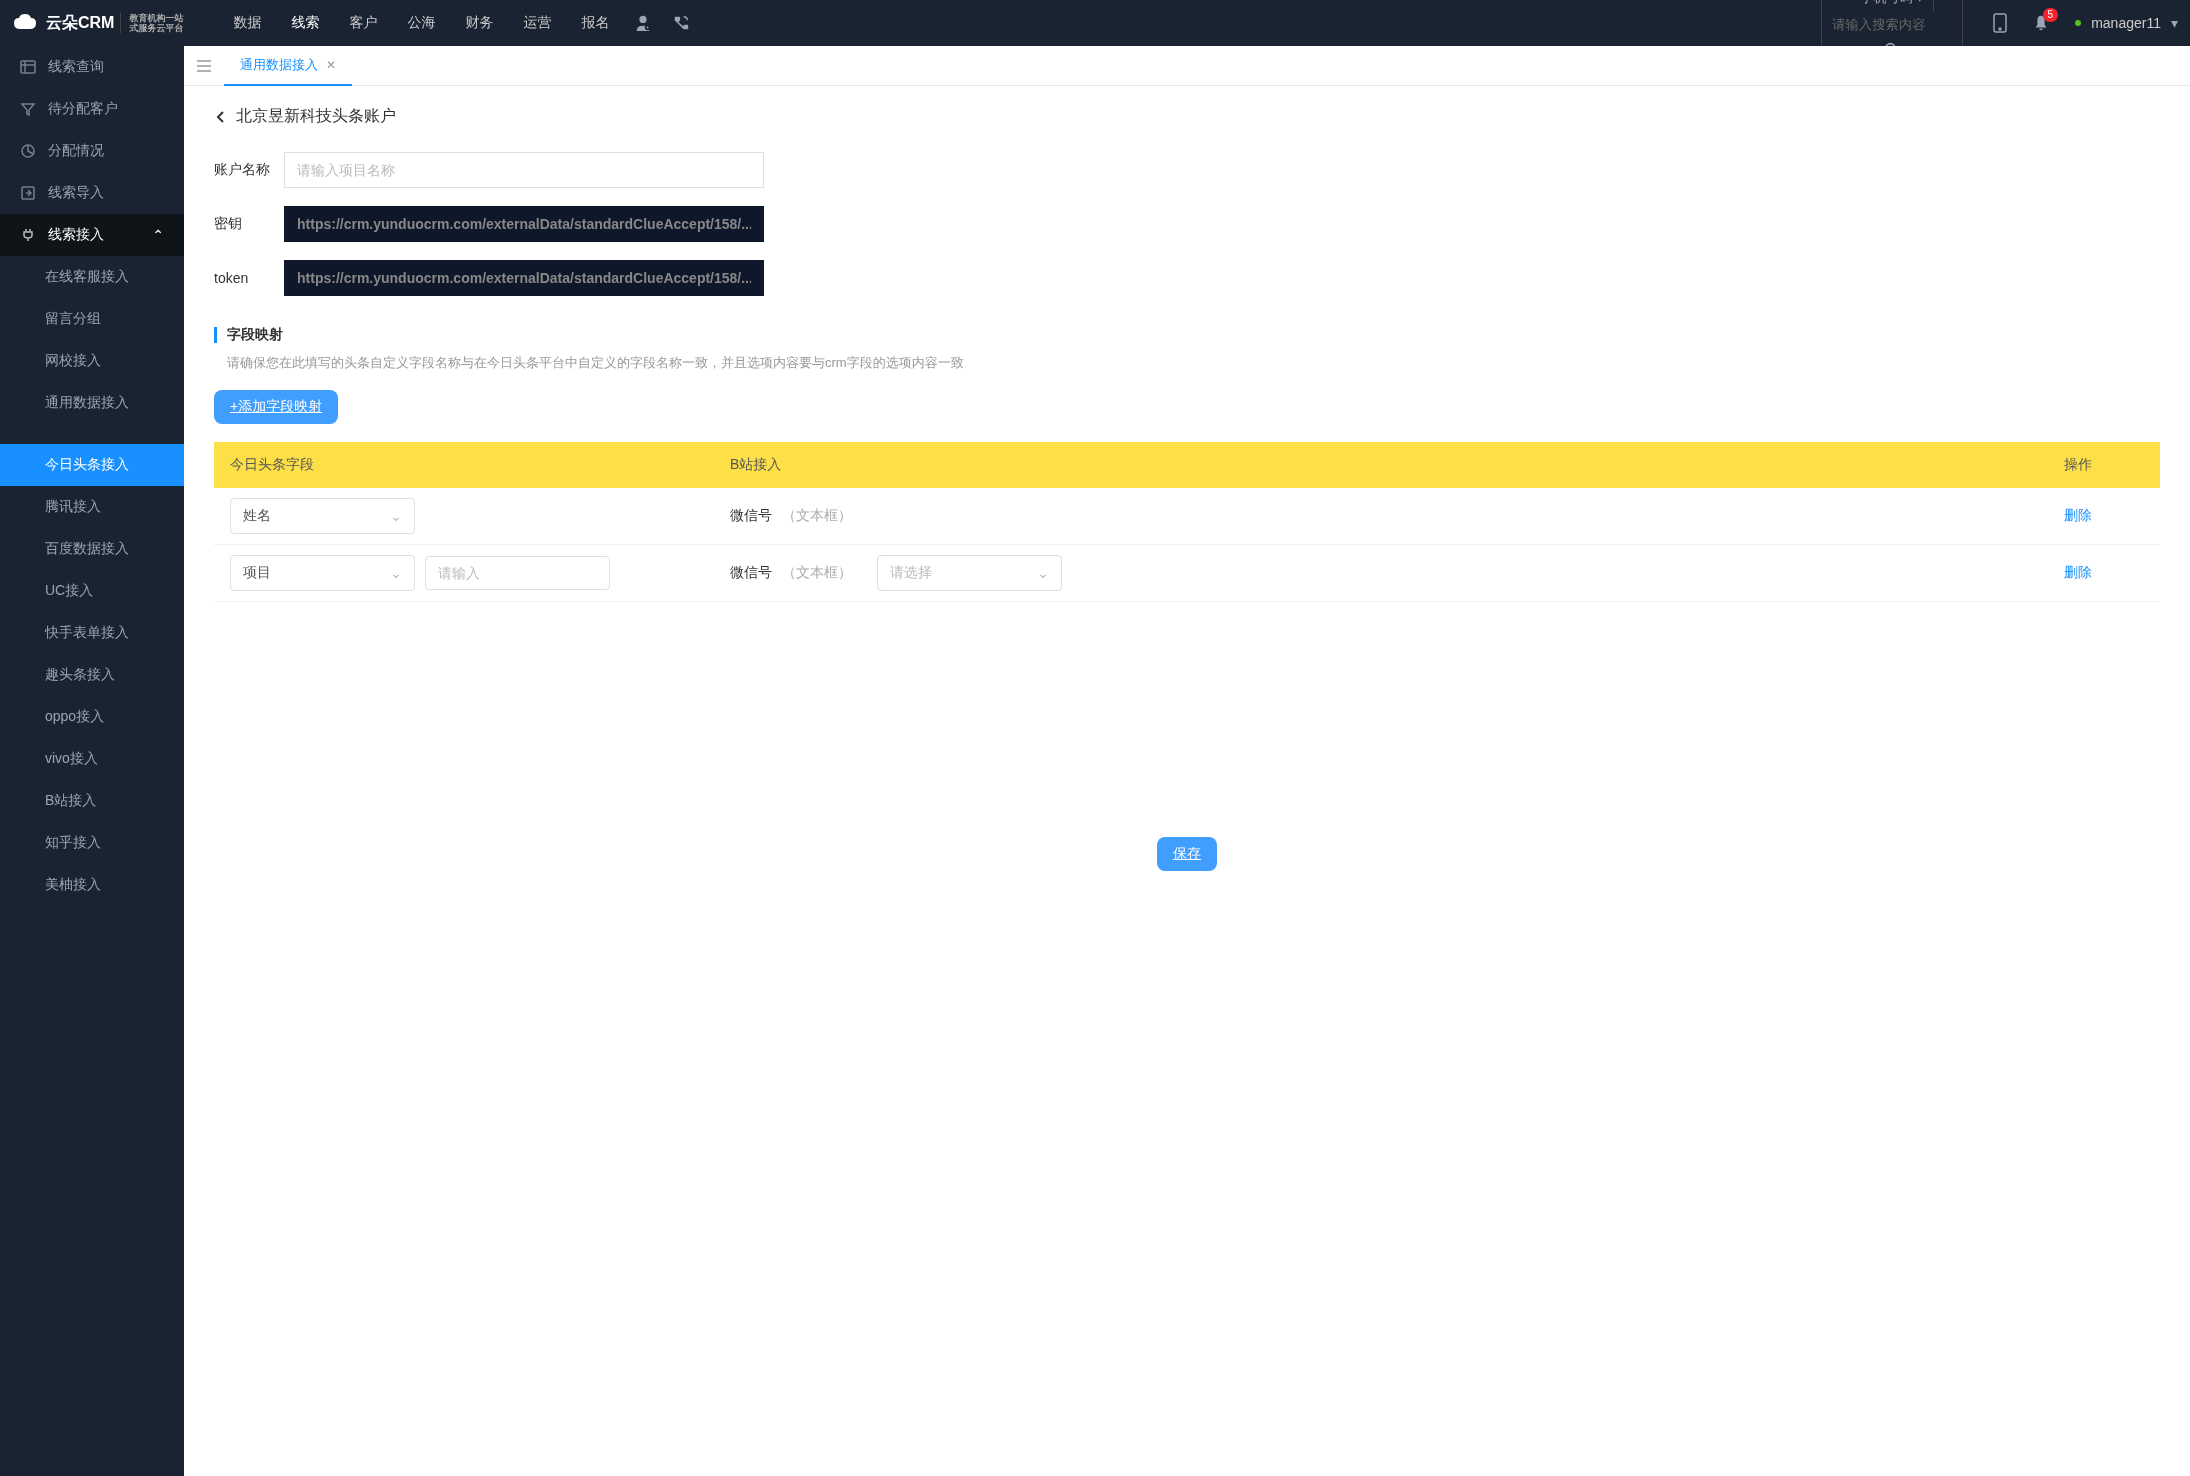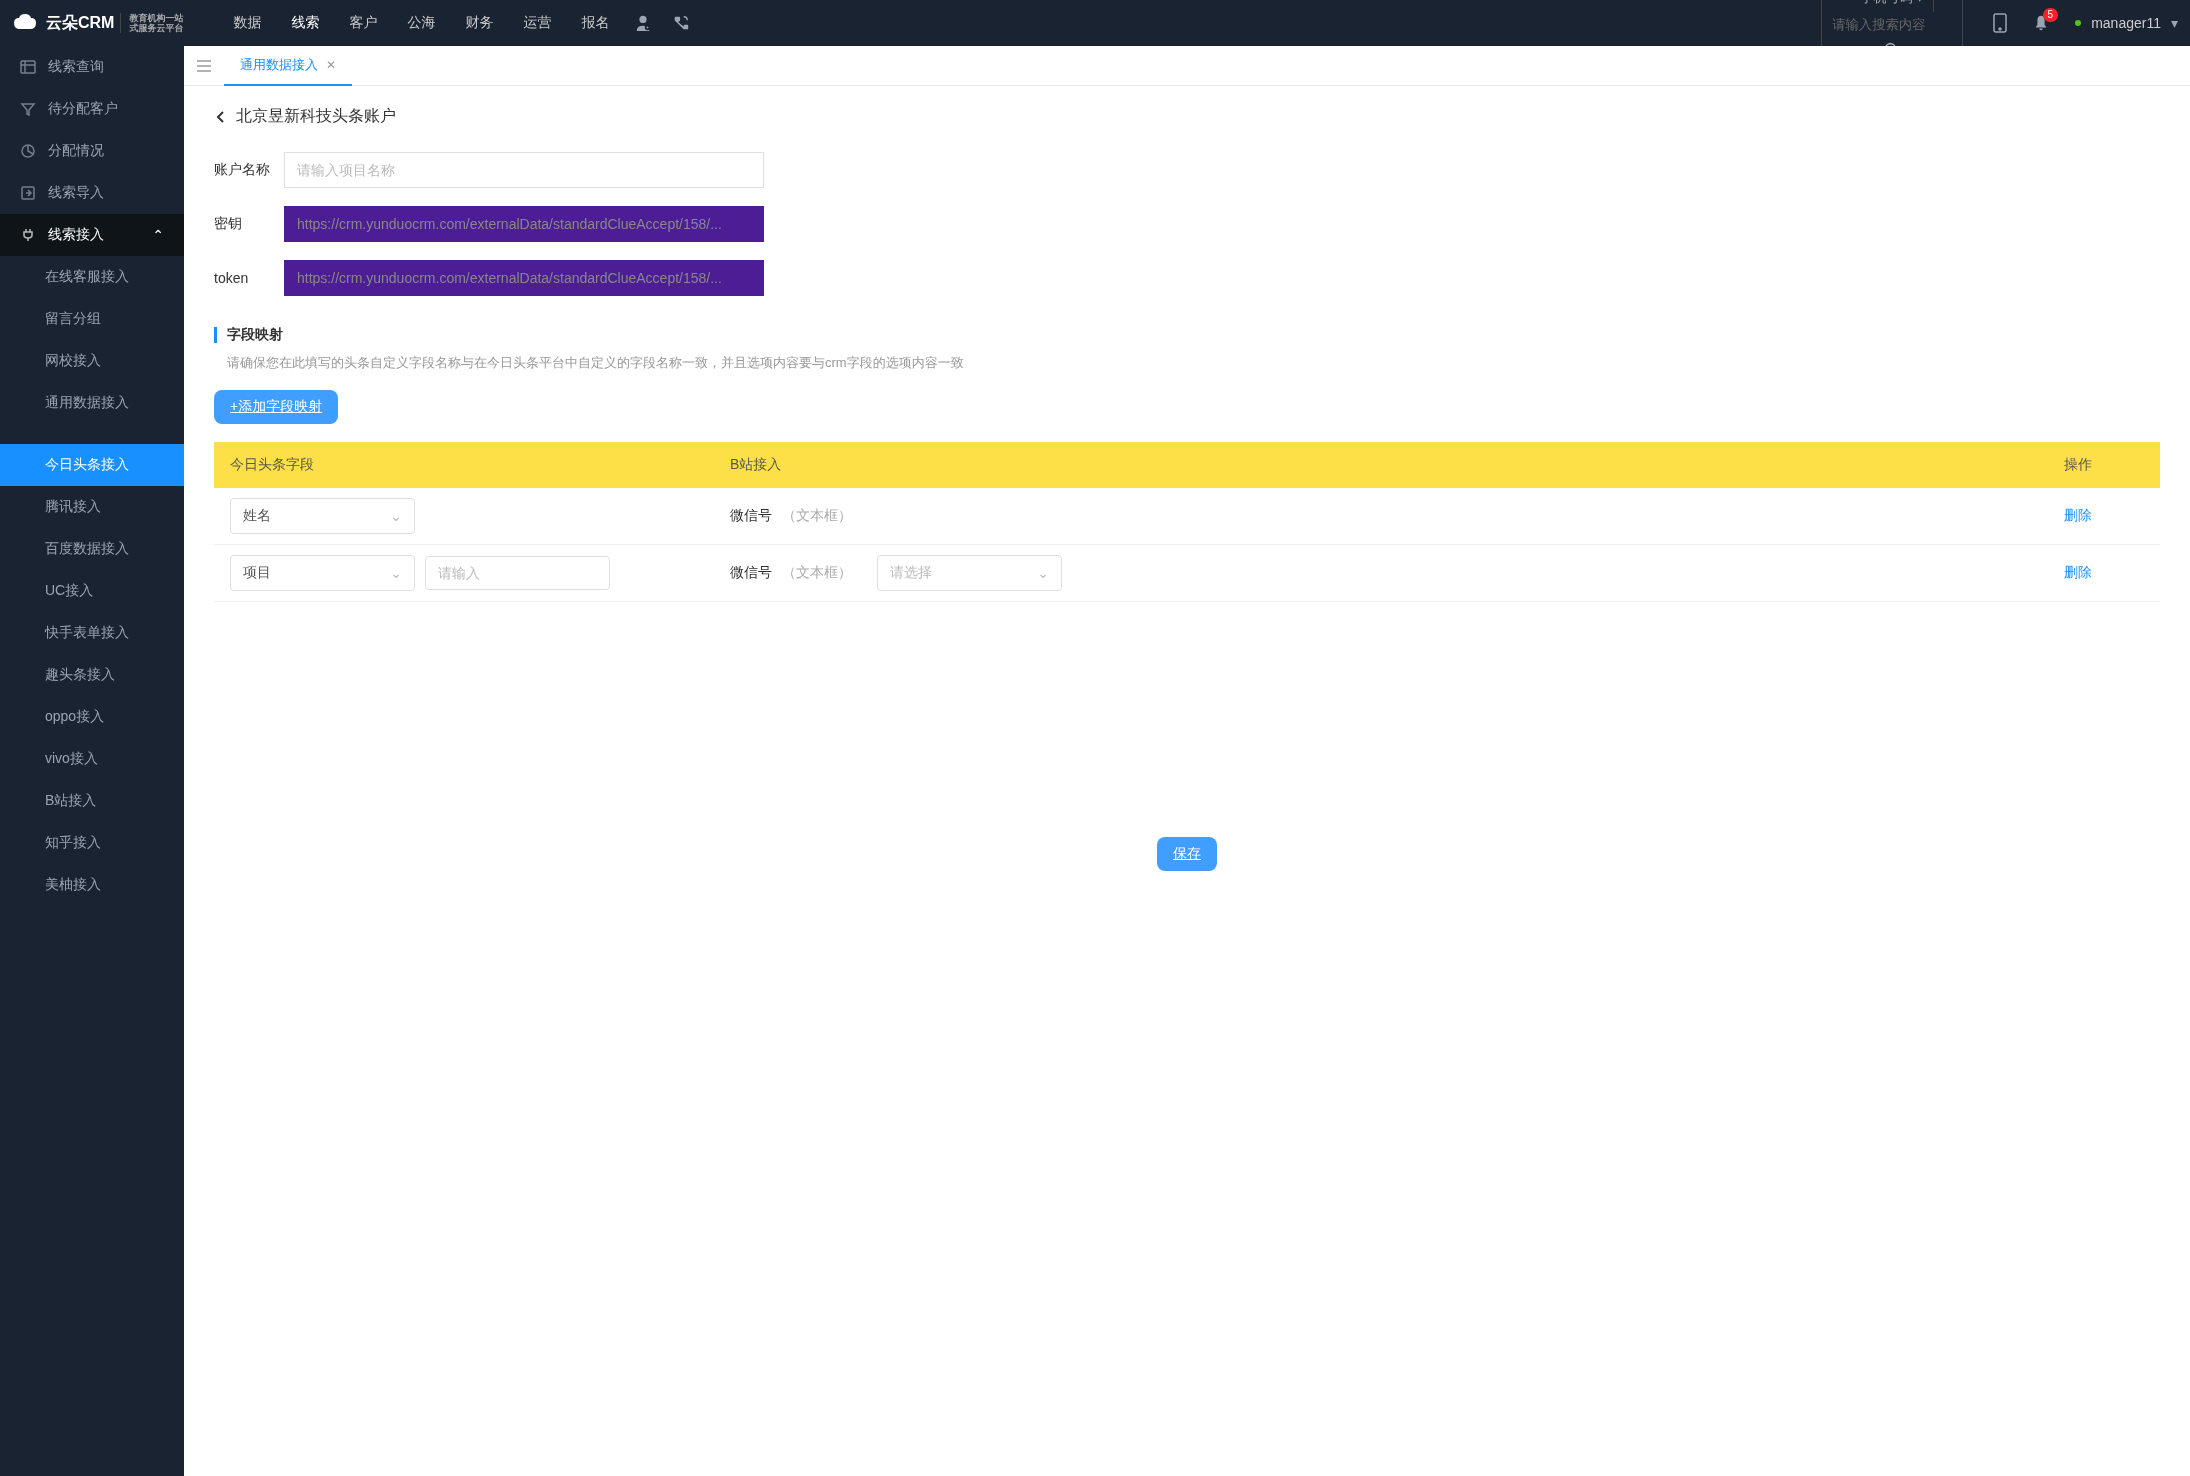--- a/index.html
+++ b/index.html
@@ -42,21 +42,21 @@
 .tab-close { color: #999; font-size: 12px; }
 
 .content { flex: 1; background: #fff; margin: 0; padding: 20px 30px; overflow-y: auto; position: relative; }
 .breadcrumb { display: flex; align-items: center; gap: 8px; font-size: 16px; font-weight: 500; margin-bottom: 25px; }
 .back-chevron { cursor: pointer; font-size: 18px; }
 
 .form-row { display: flex; align-items: center; margin-bottom: 18px; }
 .form-label { width: 70px; color: #333; font-size: 14px; text-align: left; }
 .form-input { width: 480px; padding: 9px 12px; border: 1px solid #dcdfe6; border-radius: 0; font-size: 14px; background: #fff; }
 .form-input::placeholder { color: #bbb; }
-.form-input.ro { background: #4c1d95; color: #888; border-color: transparent; }
+.form-input.ro { background: #0f172a; color: #888; border-color: transparent; font-weight: bold; }
 
 .section-title { display: flex; align-items: center; gap: 10px; margin-top: 30px; margin-bottom: 10px; font-weight: 600; }
 .section-bar { width: 3px; height: 16px; background: #1890ff; }
 .section-desc { color: #999; font-size: 13px; margin-bottom: 18px; padding-left: 13px; }
 
 .btn { padding: 8px 16px; border-radius: 8px; cursor: pointer; font-size: 14px; border: none; display: inline-block; text-decoration: underline; }
 .btn-primary { background: #409eff; color: #fff; }
 
 .table { width: 100%; margin-top: 18px; }
 .thead { background: #fde047; display: flex; padding: 14px 16px; font-weight: 500; color: #555; }

